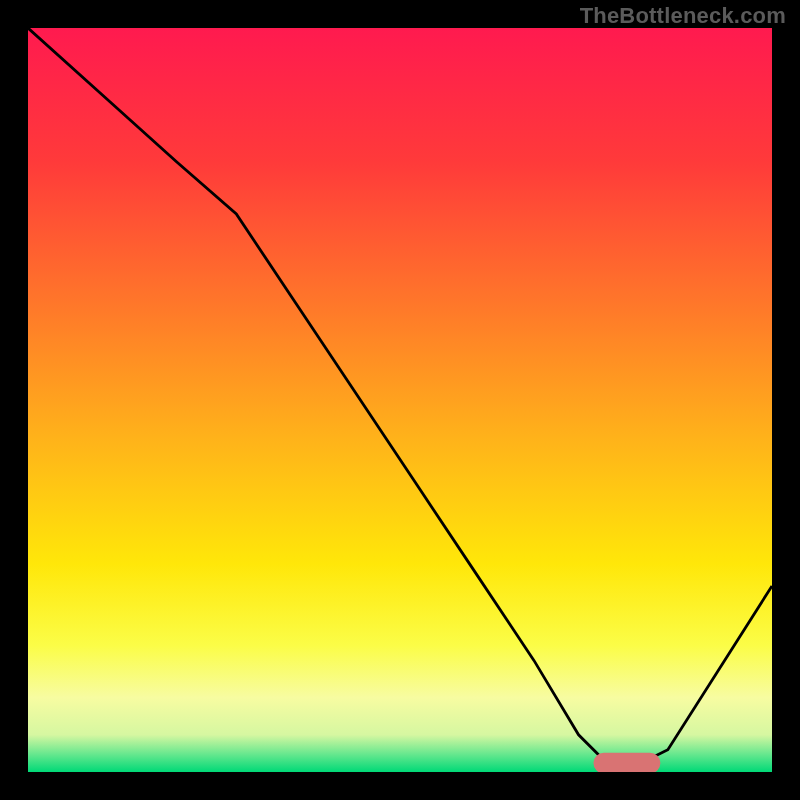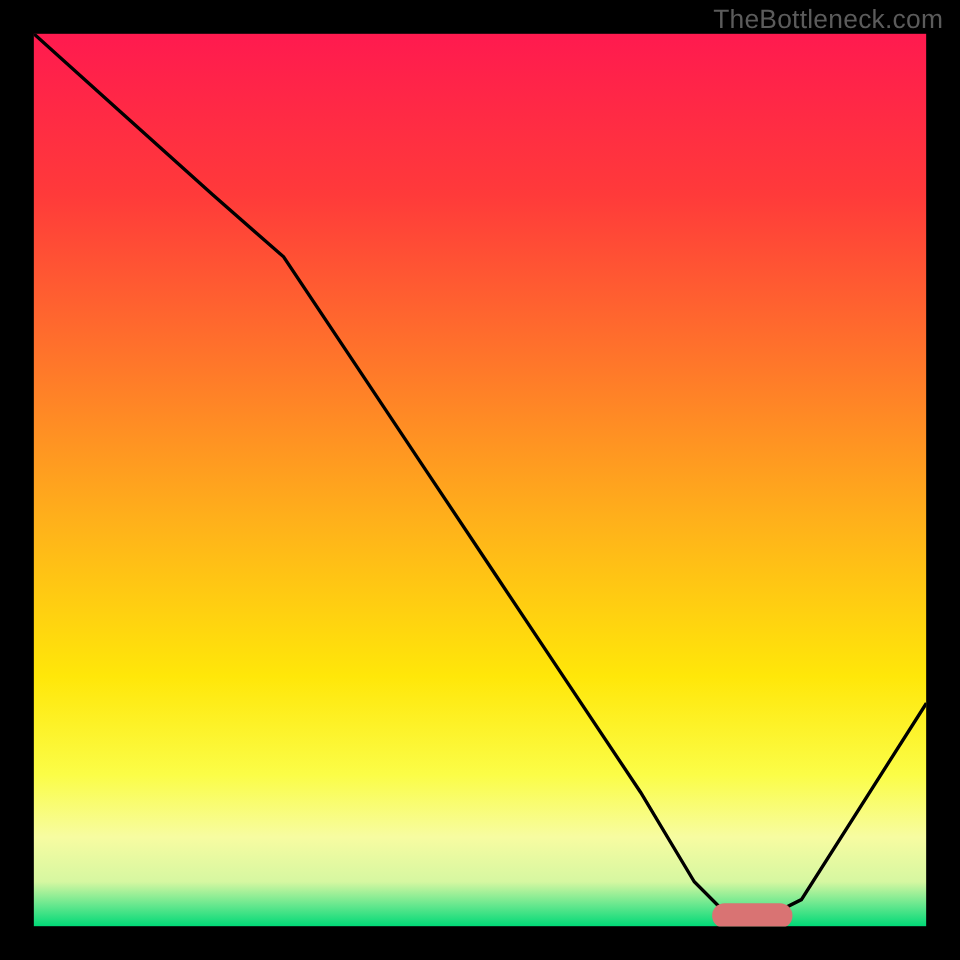--- a/index.html
+++ b/index.html
@@ -16,21 +16,21 @@
     width: 800px;
     height: 800px;
     background: #000;
   }
   .watermark {
     position: absolute;
     top: 3px;
     right: 14px;
     color: #5b5b5b;
     font-size: 22px;
-    font-weight: normal;
+    font-weight: bold;
     letter-spacing: 0.2px;
   }
   .plot {
     position: absolute;
     left: 28px;
     top: 28px;
     width: 744px;
     height: 744px;
     display: block;
   }

